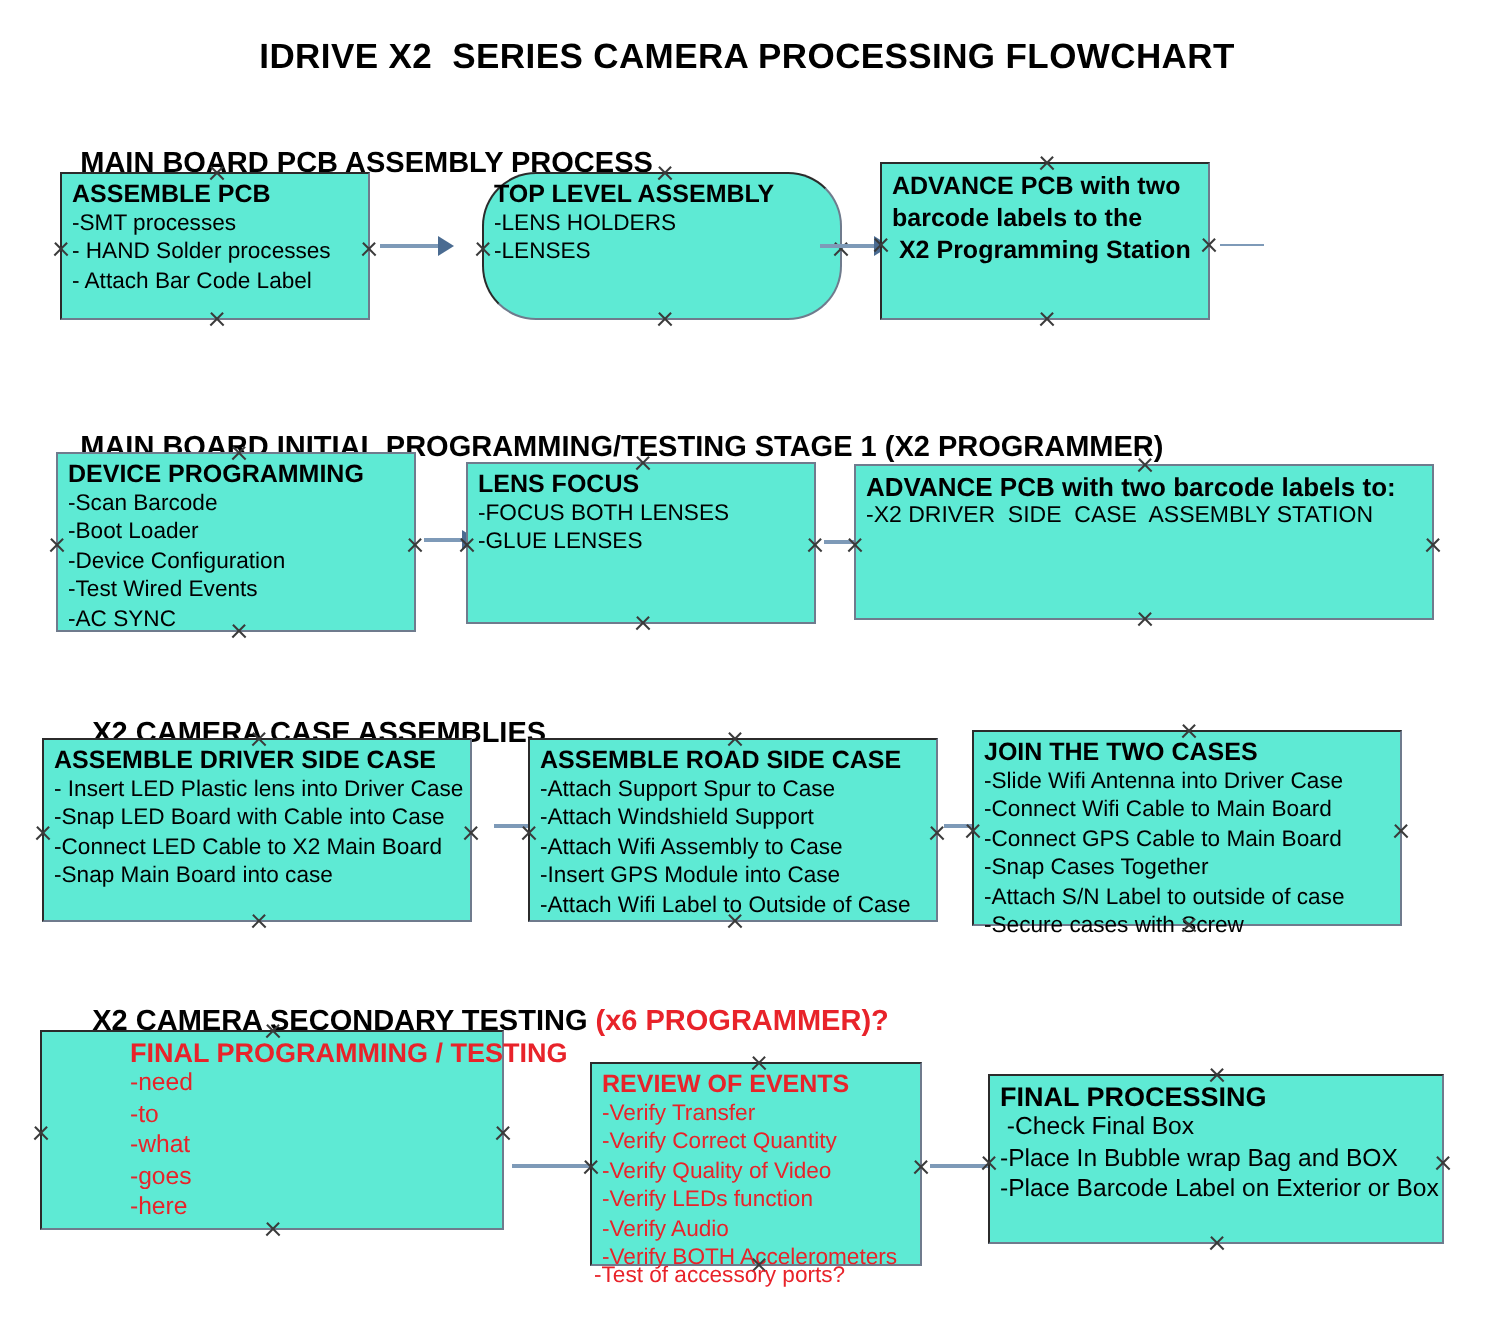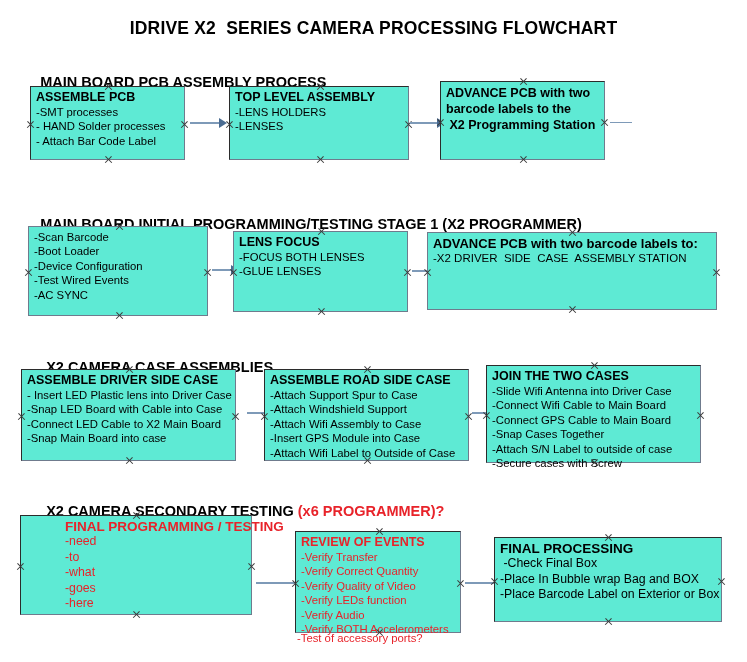--- a/index.html
+++ b/index.html
@@ -144,21 +144,21 @@
     <div class="handle" style="left:73px; top:-5px;"></div>
     <div class="handle" style="left:73px; bottom:-5px;"></div>
     <div class="handle" style="left:-5px; top:33px;"></div>
     <div class="handle" style="right:-5px; top:33px;"></div>
   </div>
 
   <div class="connector" style="left:190px; top:122px; width:30px;">
     <span class="arrowhead"></span>
   </div>
 
-  <div class="node" style="left:229px; top:86px; width:180px; height:74px;">
+  <div class="node" style="left:241px; top:86px; width:180px; height:74px;border-radius:27px;">
     <div class="node-title">TOP LEVEL ASSEMBLY</div>
     <div class="node-line">-LENS HOLDERS</div>
     <div class="node-line">-LENSES</div>
     <div class="handle" style="left:86px; top:-5px;"></div>
     <div class="handle" style="left:86px; bottom:-5px;"></div>
     <div class="handle" style="left:-5px; top:33px;"></div>
     <div class="handle" style="right:-5px; top:33px;"></div>
   </div>
 
   <div class="connector" style="left:410px; top:122px; width:28px;">
@@ -174,20 +174,21 @@
     <div class="handle" style="left:-5px; top:36px;"></div>
     <div class="handle" style="right:-5px; top:36px;"></div>
   </div>
   <div class="stub" style="left:610px; top:122px; width:22px;"></div>
 
   <div class="section-head" style="left:24px; top:200px;">
     <span>MAIN BOARD INITIAL PROGRAMMING/TESTING STAGE 1 (X2 PROGRAMMER)</span>
   </div>
 
   <div class="node blue-edge" style="left:28px; top:226px; width:180px; height:90px;">
+    <div class="node-title">DEVICE PROGRAMMING</div>
     <div class="node-line">-Scan Barcode</div>
     <div class="node-line">-Boot Loader</div>
     <div class="node-line">-Device Configuration</div>
     <div class="node-line">-Test Wired Events</div>
     <div class="node-line">-AC SYNC</div>
     <div class="handle" style="left:86px; top:-5px;"></div>
     <div class="handle" style="left:86px; bottom:-5px;"></div>
     <div class="handle" style="left:-5px; top:41px;"></div>
     <div class="handle" style="right:-5px; top:41px;"></div>
   </div>

